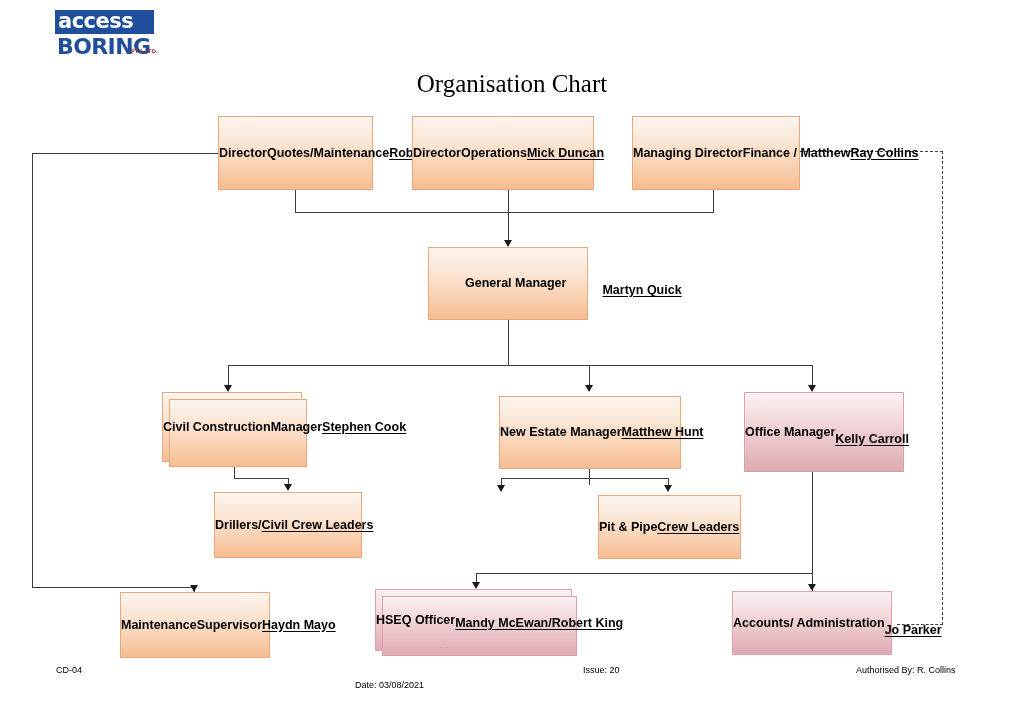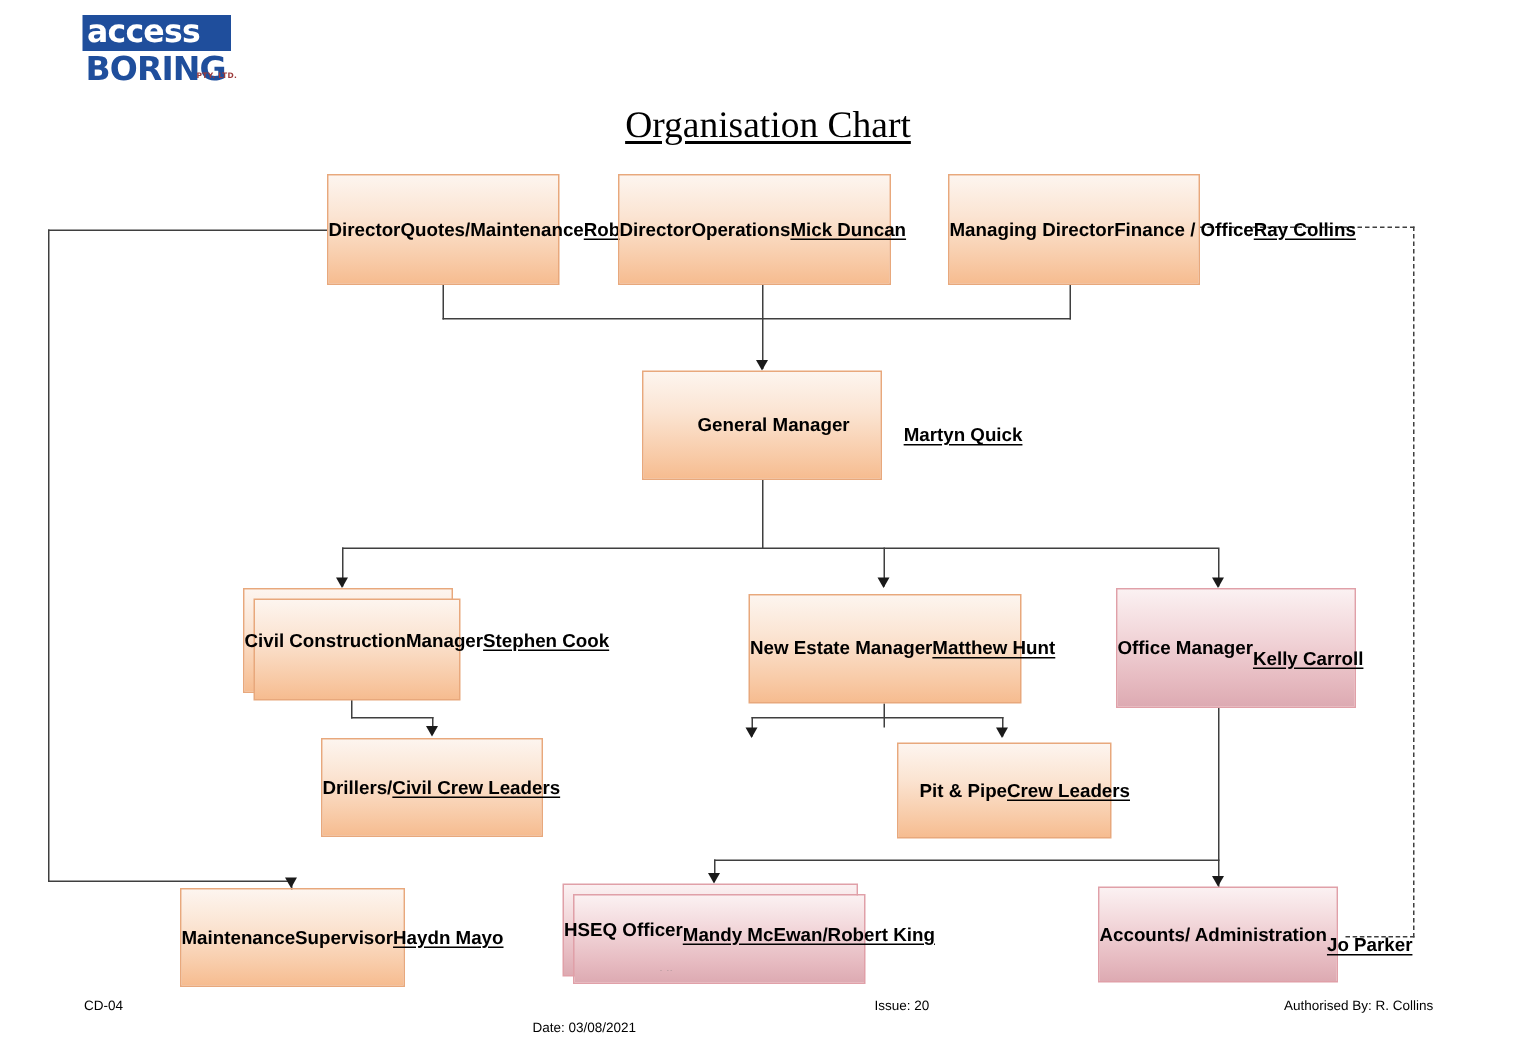--- a/index.html
+++ b/index.html
@@ -73,21 +73,20 @@
   
   #chart-title {
     position: absolute;
     left: 0;
     top: 70px;
     width: 1024px;
     text-align: center;
     font-family: "Liberation Serif", serif;
     font-size: 25px;
     color: #000000;
-    text-decoration: underline;
     text-underline-offset: 3px;
   }
 
   
   .node {
     position: absolute;
     box-sizing: border-box;
     border: 1px solid #E8A87C;
     display: flex;
     justify-content: flex-start;
@@ -241,21 +240,21 @@
   <div class="node" style="left:412px; top:116px; width:182px; height:74px;">
     <div class="pad-top"></div>
     <span class="line">Director</span>
     <span class="line">Operations</span>
     <span class="line name">Mick Duncan</span>
   </div>
 
   <div class="node" style="left:632px; top:116px; width:168px; height:74px;align-items:center;">
     <div class="pad-top"></div>
     <span class="line">Managing Director</span>
-    <span class="line">Finance / Office</span>
+    <span class="line">Finance / Matthew</span>
     <span class="line name">Ray Collins</span>
   </div>
 
   <div class="node" style="left:428px; top:247px; width:160px; height:73px;gap:36px;">
     <div class="pad-top" style="height:10px;"></div>
     <span class="line">General Manager</span>
     <span class="line name" style="margin-top:14px;">Martyn Quick</span>
   </div>
 
   <div class="node shadowbox" style="left:162px; top:392px; width:140px; height:70px;">
@@ -277,21 +276,21 @@
     <span class="line name" style="margin-top:14px;">Kelly Carroll</span>
   </div>
 
   <div class="node" style="left:214px; top:492px; width:148px; height:66px;">
     <div class="pad-top" style="height:8px;"></div>
     <span class="line">Drillers/</span>
     <span class="line name">Civil Crew Leaders</span>
   </div>
 
 
-  <div class="node" style="left:598px; top:495px; width:143px; height:64px;padding-left:14px;">
+  <div class="node" style="left:598px; top:495px; width:143px; height:64px;">
     <div class="pad-top" style="height:8px;"></div>
     <span class="line">Pit &amp; Pipe</span>
     <span class="line name">Crew Leaders</span>
   </div>
 
   <div class="node" style="left:120px; top:592px; width:150px; height:66px;">
     <div class="pad-top" style="height:6px;"></div>
     <span class="line">Maintenance</span>
     <span class="line">Supervisor</span>
     <span class="line name">Haydn Mayo</span>

